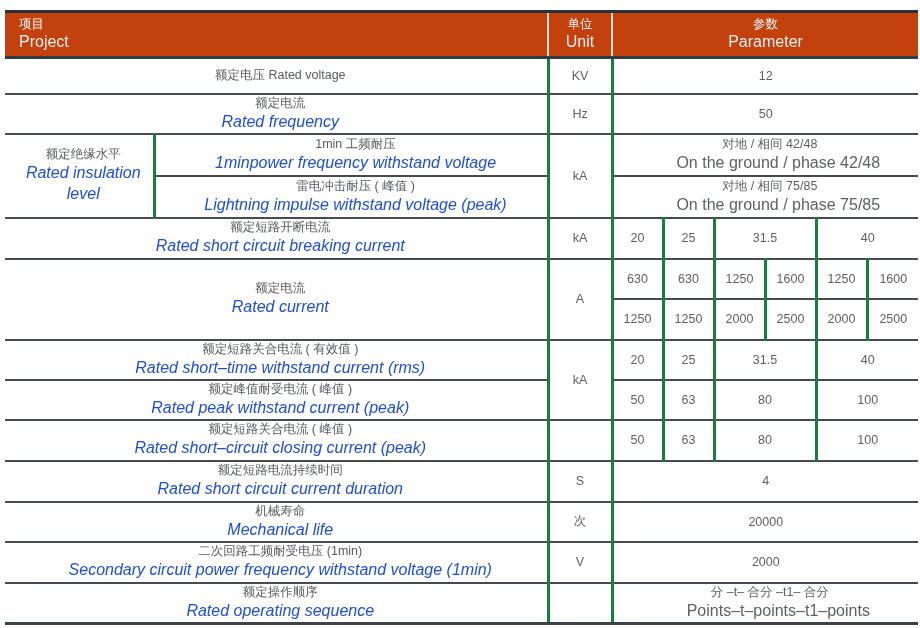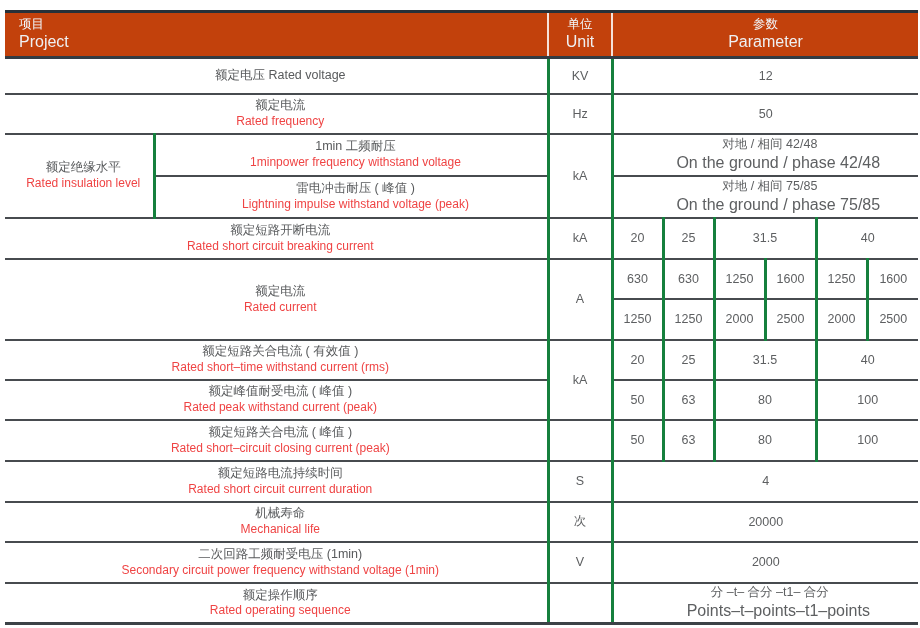--- a/index.html
+++ b/index.html
@@ -33,21 +33,21 @@
   
   tbody td {
     border-top: 2px solid #474b4f;
     vertical-align: middle;
     font-size: 12.5px;
     background: #ffffff;
   }
   tbody tr.last td { border-bottom: 3px solid #3c4247; }
   td.lbl { text-align: center; padding-left: 13px; padding-right: 4px; }
   td.lbl .zh { display: block; font-size: 12.5px; line-height: 1.35; color: #585a5c; }
-  td.lbl .en { display: block; font-size: 12px;   line-height: 1.3;  color: #ef4444; }
+  td.lbl .en { display: block; font-size: 16px;   line-height: 1.3;  color: #1d4ed8; font-style: italic; }
   td.one { font-size: 12.5px; color: #585a5c; }
   td.unit, td.pv { text-align: center; color: #5d5f61; }
   td.pv .zh { display: block; font-size: 12.5px; line-height: 1.35; padding-left: 8px; }
   td.pv .en { display: block; font-size: 16px;   line-height: 1.3; padding-left: 25px; }
   .vl { border-left: 3px solid #15803d; }
   
   tr.h36 { height: 36px; } tr.h40 { height: 40px; }
   tr.h41 { height: 41px; } tr.h42 { height: 42px; }
 </style>
 </head>

